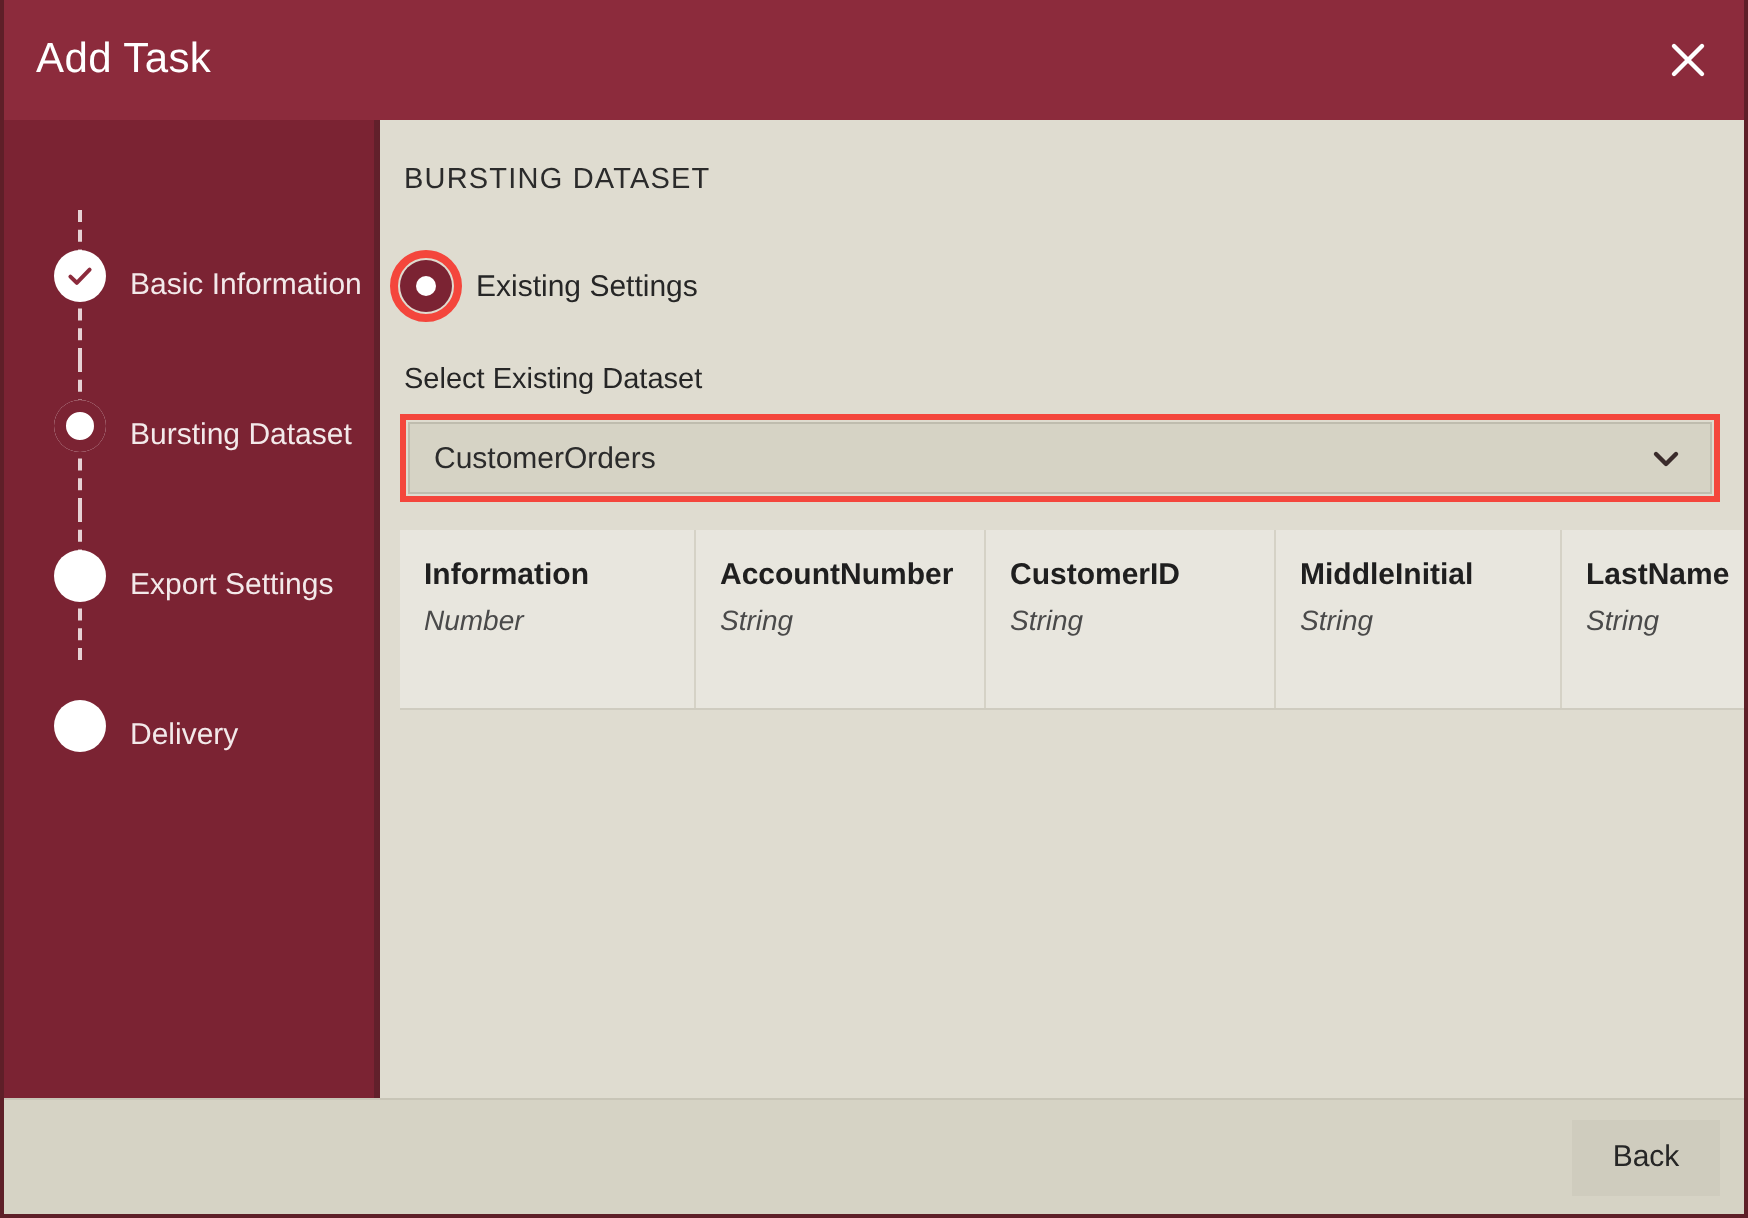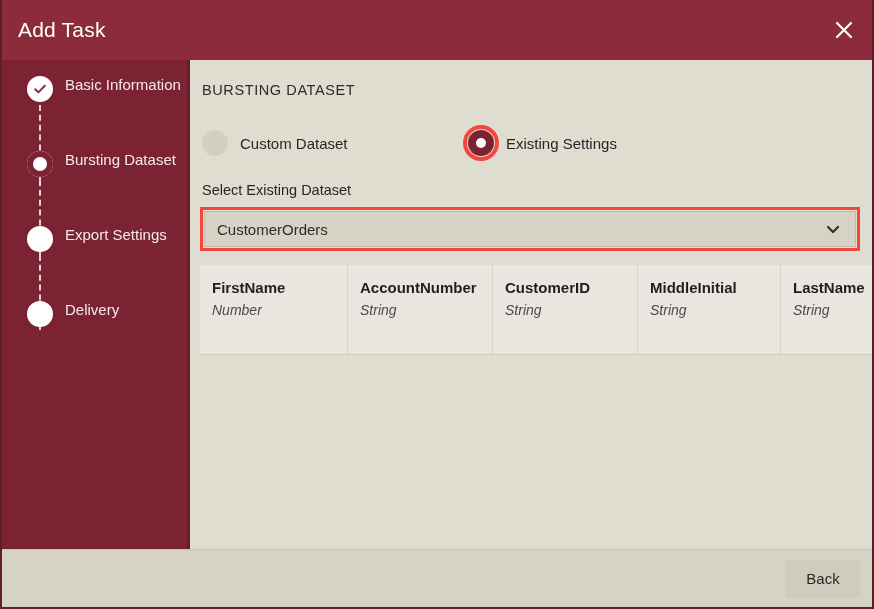--- a/index.html
+++ b/index.html
@@ -63,21 +63,21 @@
     position: relative;
     flex: 0 0 auto;
   }
   .steps {
     position: relative;
     padding-top: 16px;
   }
   .step {
     position: relative;
     display: flex;
-    align-items: flex-start;
+    align-items: flex-end;
     height: 75px;
     padding-left: 25px;
     box-sizing: border-box;
   }
   .step-marker {
     width: 26px;
     height: 26px;
     border-radius: 50%;
     background: #ffffff;
     flex: 0 0 auto;
@@ -342,24 +342,20 @@
 
       </div>
     </div>
 
     <div class="content">
 
       <div class="section-title">BURSTING DATASET</div>
 
       <div class="radio-row">
 
-        <div class="radio-item first">
-          <div class="radio-outer"></div>
-          <span class="radio-label">Custom Dataset</span>
-        </div>
 
         <div class="radio-item">
           <div class="radio-sel-wrap">
             <div class="radio-sel"></div>
             <div class="annot-ring"></div>
           </div>
           <span class="radio-label">Existing Settings</span>
         </div>
 
       </div>
@@ -374,21 +370,21 @@
               <path d="M3 4 L8 9 L13 4" stroke="#3A2B2B" stroke-width="2.2" fill="none" stroke-linecap="round" stroke-linejoin="round"></path>
             </svg>
           </span>
         </div>
       </div>
 
       <div class="table-wrap">
         <div class="table-head">
 
           <div class="th" style="width:148px;">
-            <div class="th-name">FirstName</div>
+            <div class="th-name">Information</div>
             <div class="th-type">Number</div>
           </div>
 
           <div class="th" style="width:145px;">
             <div class="th-name">AccountNumber</div>
             <div class="th-type">String</div>
           </div>
 
           <div class="th" style="width:145px;">
             <div class="th-name">CustomerID</div>

